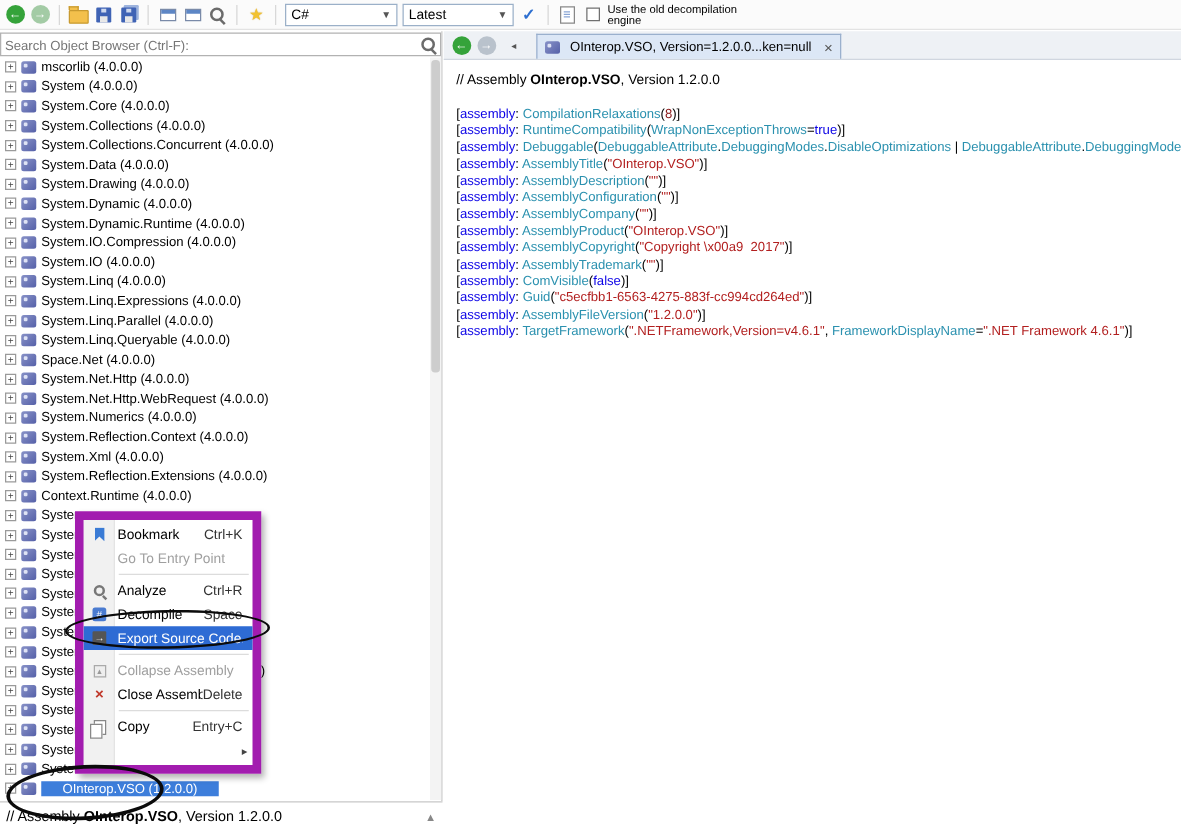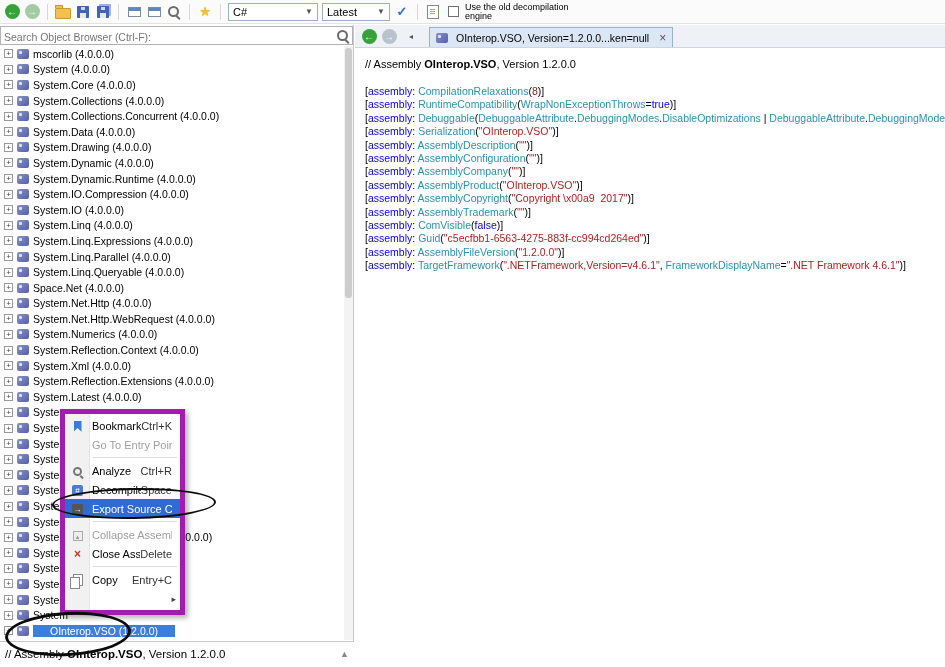--- a/index.html
+++ b/index.html
@@ -22,21 +22,21 @@
   .ico-save::after{content:"";position:absolute;left:4px;top:1px;width:4px;height:3px;background:#cdd8ee;}
   .ico-save.all{box-shadow:2px -2px 0 0 #9db3dd;}
   .ico-window{display:inline-block;width:13px;height:10px;border:1px solid #7a8aa8;background:#fff;position:relative;box-sizing:border-box;}
   .ico-window::before{content:"";position:absolute;left:0;top:0;right:0;height:3px;background:#5d86c5;}
   .ico-search{position:relative;display:inline-block;width:14px;height:14px;}
   .ico-search::before{content:"";position:absolute;left:1px;top:1px;width:7px;height:7px;border:2px solid #6b6b6b;border-radius:50%;}
   .ico-search::after{content:"";position:absolute;left:10px;top:10px;width:5px;height:2px;background:#6b6b6b;transform:rotate(45deg);transform-origin:0 0;}
   .ico-star{color:#f2c230;font-size:13px;line-height:13px;text-shadow:0 0 1px #c89a30;}
   .tb-dd{display:inline-flex;align-items:center;justify-content:space-between;height:18px;border:1px solid #9bb0c8;background:#fff;font-size:11px;padding:0 4px;box-sizing:border-box;}
   .tb-dd.lang{width:90px;}
-  .tb-dd.ver{width:68px;}
+  .tb-dd.ver{width:89px;}
   .dd-arrow{color:#555;font-size:8px;margin-left:4px;}
   .ico-check{color:#2d6fd0;font-weight:bold;font-size:13px;}
   .ico-page{display:inline-block;width:10px;height:12px;border:1px solid #888;background:#fff;position:relative;}
   .ico-page::after{content:"";position:absolute;left:2px;top:3px;width:5px;height:1px;background:#8aa6d6;box-shadow:0 2px 0 #8aa6d6,0 4px 0 #8aa6d6;}
   .tb-checkbox{width:11px;height:11px;border:1px solid #707070;background:#fff;display:inline-block;box-sizing:border-box;}
   .cb-label{font-size:9px;line-height:9px;color:#000;}
 
   
   .left-panel{position:absolute;left:0;top:25px;width:354px;height:616px;background:#fff;border-right:1px solid #c8c8c8;box-sizing:border-box;}
   .search-box{position:absolute;left:0;top:1px;width:353px;height:19px;border:1px solid #b2b2b2;box-sizing:border-box;background:#fff;}
@@ -62,21 +62,21 @@
   .code-area{position:absolute;left:355px;top:48px;width:590px;height:619px;background:#fff;overflow:hidden;padding:10px 0 0 10px;box-sizing:border-box;font-size:10.5px;}
   .code-header{margin-bottom:15px;color:#000;font-size:11px;white-space:pre;}
   .code-line{line-height:13.4px;white-space:pre;}
   .c-p{color:#000;}
   .c-kw{color:#0a00e6;}
   .c-ty{color:#2b91af;}
   .c-st{color:#b21f1f;}
   .c-nm{color:#8b1a1a;}
 
   
-  .context-menu{position:absolute;left:60px;top:409px;width:125px;background:#fff;border:5px solid #a21caf;
+  .context-menu{position:absolute;left:60px;top:409px;width:149px;background:#fff;border:7px solid #a21caf;
     box-shadow:3px 3px 5px rgba(0,0,0,.3);z-index:10;padding:2px 0;box-sizing:border-box;}
   .context-menu::before{content:"";position:absolute;left:0;top:0;bottom:0;width:24px;background:#f1f1f1;border-right:1px solid #e4e4e4;}
   .menu-item{position:relative;height:19px;display:flex;align-items:center;font-size:11px;padding-left:3px;box-sizing:border-box;}
   .mi-icon{flex:none;width:19px;text-align:center;margin-right:5px;position:relative;}
   .mi-label{flex:1;white-space:nowrap;overflow:hidden;}
   .mi-short{margin-right:8px;color:#333;}
   .mi-arrow{position:absolute;right:4px;color:#444;font-size:9px;}
   .menu-item.dis,.menu-item.dis .mi-short{color:#9f9f9f;}
   .menu-item.sel{background:#2e6bd4;color:#fff;}
   .menu-item.sel .mi-short{color:#fff;}
@@ -272,21 +272,21 @@
           <span class="tree-label">System.Xml (4.0.0.0)</span>
         </div>
         <div class="tree-row">
           <span class="expander">+</span>
           <span class="asm-icon"></span>
           <span class="tree-label">System.Reflection.Extensions (4.0.0.0)</span>
         </div>
         <div class="tree-row">
           <span class="expander">+</span>
           <span class="asm-icon"></span>
-          <span class="tree-label">System.Latest (4.0.0.0)</span>
+          <span class="tree-label">Context.Runtime (4.0.0.0)</span>
         </div>
         <div class="tree-row">
           <span class="expander">+</span>
           <span class="asm-icon"></span>
           <span class="tree-label">System</span>
         </div>
         <div class="tree-row">
           <span class="expander">+</span>
           <span class="asm-icon"></span>
           <span class="tree-label">System</span>
@@ -385,21 +385,21 @@
       <span class="tab-close">×</span>
     </div>
   </div>
 
   <div class="code-area">
     <div class="code-header"><span>// Assembly </span><b>OInterop.VSO</b><span>, Version 1.2.0.0</span></div>
     <div>
         <div class="code-line"><span class="c-p">[</span><span class="c-kw">assembly</span><span class="c-p">: </span><span class="c-ty">CompilationRelaxations</span><span class="c-p">(</span><span class="c-nm">8</span><span class="c-p">)]</span></div>
         <div class="code-line"><span class="c-p">[</span><span class="c-kw">assembly</span><span class="c-p">: </span><span class="c-ty">RuntimeCompatibility</span><span class="c-p">(</span><span class="c-ty">WrapNonExceptionThrows</span><span class="c-p">=</span><span class="c-kw">true</span><span class="c-p">)]</span></div>
         <div class="code-line"><span class="c-p">[</span><span class="c-kw">assembly</span><span class="c-p">: </span><span class="c-ty">Debuggable</span><span class="c-p">(</span><span class="c-ty">DebuggableAttribute</span><span class="c-p">.</span><span class="c-ty">DebuggingModes</span><span class="c-p">.</span><span class="c-ty">DisableOptimizations</span><span class="c-p"> | </span><span class="c-ty">DebuggableAttribute</span><span class="c-p">.</span><span class="c-ty">DebuggingModes</span></div>
-        <div class="code-line"><span class="c-p">[</span><span class="c-kw">assembly</span><span class="c-p">: </span><span class="c-ty">Serialization</span><span class="c-p">(</span><span class="c-st">"OInterop.VSO"</span><span class="c-p">)]</span></div>
+        <div class="code-line"><span class="c-p">[</span><span class="c-kw">assembly</span><span class="c-p">: </span><span class="c-ty">AssemblyTitle</span><span class="c-p">(</span><span class="c-st">"OInterop.VSO"</span><span class="c-p">)]</span></div>
         <div class="code-line"><span class="c-p">[</span><span class="c-kw">assembly</span><span class="c-p">: </span><span class="c-ty">AssemblyDescription</span><span class="c-p">(</span><span class="c-st">""</span><span class="c-p">)]</span></div>
         <div class="code-line"><span class="c-p">[</span><span class="c-kw">assembly</span><span class="c-p">: </span><span class="c-ty">AssemblyConfiguration</span><span class="c-p">(</span><span class="c-st">""</span><span class="c-p">)]</span></div>
         <div class="code-line"><span class="c-p">[</span><span class="c-kw">assembly</span><span class="c-p">: </span><span class="c-ty">AssemblyCompany</span><span class="c-p">(</span><span class="c-st">""</span><span class="c-p">)]</span></div>
         <div class="code-line"><span class="c-p">[</span><span class="c-kw">assembly</span><span class="c-p">: </span><span class="c-ty">AssemblyProduct</span><span class="c-p">(</span><span class="c-st">"OInterop.VSO"</span><span class="c-p">)]</span></div>
         <div class="code-line"><span class="c-p">[</span><span class="c-kw">assembly</span><span class="c-p">: </span><span class="c-ty">AssemblyCopyright</span><span class="c-p">(</span><span class="c-st">"Copyright \x00a9  2017"</span><span class="c-p">)]</span></div>
         <div class="code-line"><span class="c-p">[</span><span class="c-kw">assembly</span><span class="c-p">: </span><span class="c-ty">AssemblyTrademark</span><span class="c-p">(</span><span class="c-st">""</span><span class="c-p">)]</span></div>
         <div class="code-line"><span class="c-p">[</span><span class="c-kw">assembly</span><span class="c-p">: </span><span class="c-ty">ComVisible</span><span class="c-p">(</span><span class="c-kw">false</span><span class="c-p">)]</span></div>
         <div class="code-line"><span class="c-p">[</span><span class="c-kw">assembly</span><span class="c-p">: </span><span class="c-ty">Guid</span><span class="c-p">(</span><span class="c-st">"c5ecfbb1-6563-4275-883f-cc994cd264ed"</span><span class="c-p">)]</span></div>
         <div class="code-line"><span class="c-p">[</span><span class="c-kw">assembly</span><span class="c-p">: </span><span class="c-ty">AssemblyFileVersion</span><span class="c-p">(</span><span class="c-st">"1.2.0.0"</span><span class="c-p">)]</span></div>
         <div class="code-line"><span class="c-p">[</span><span class="c-kw">assembly</span><span class="c-p">: </span><span class="c-ty">TargetFramework</span><span class="c-p">(</span><span class="c-st">".NETFramework,Version=v4.6.1"</span><span class="c-p">, </span><span class="c-ty">FrameworkDisplayName</span><span class="c-p">=</span><span class="c-st">".NET Framework 4.6.1"</span><span class="c-p">)]</span></div>

